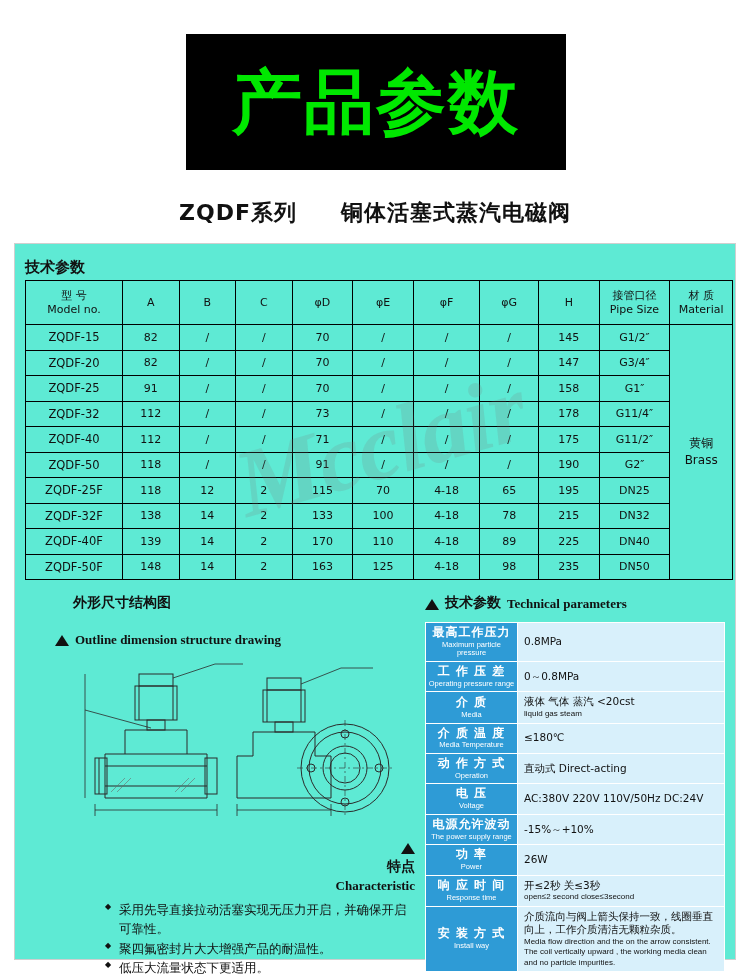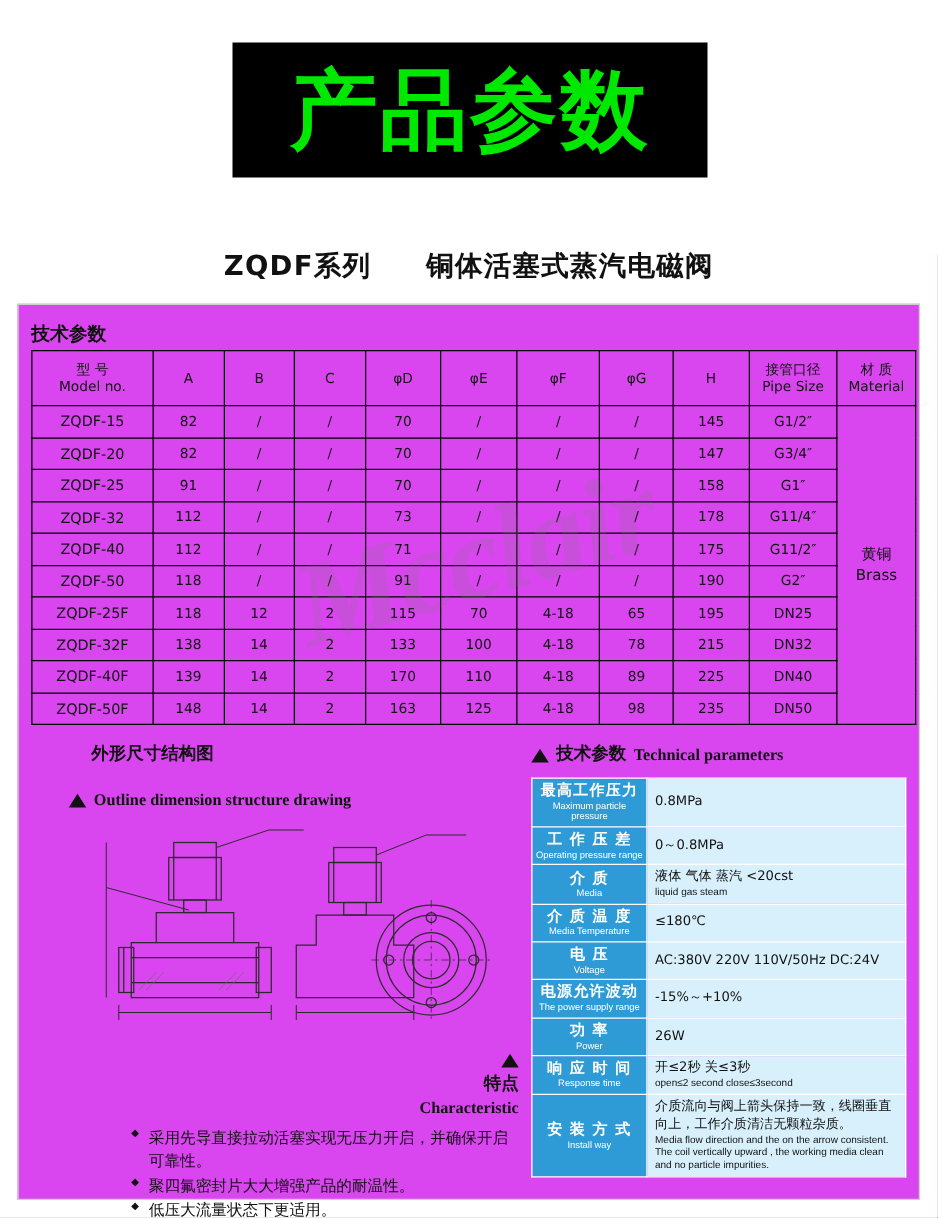--- a/index.html
+++ b/index.html
@@ -12,21 +12,21 @@
   .page {
     position: relative;
     width: 750px; height: 974px;
     overflow: hidden;
     background: #fff;
   }
   
   .banner {
     position: absolute;
     left: 186px; top: 34px;
-    width: 380px; height: 108px;
+    width: 380px; height: 136px;
     background: #000000;
     display: flex; align-items: center; justify-content: center;
   }
   .banner-text {
     color: #00e800;
     font-family: "DejaVu Sans", sans-serif;
     font-size: 70px;
     font-weight: bold;
     letter-spacing: 2px;
     line-height: 1;
@@ -42,21 +42,21 @@
     letter-spacing: 1px;
   }
   .subtitle .gap { display: inline-block; width: 44px; }
 
   
   .card {
     position: absolute;
     left: 14px; top: 243px;
     width: 722px; height: 717px;
     border: 1px solid #cfcfcf;
-    background: #d946ef;
+    background: #5eead4;
   }
   .sec-title {
     position: absolute;
     left: 10px; top: 14px;
     font-family: "DejaVu Sans", sans-serif;
     font-size: 15px; font-weight: bold; color: #111;
   }
 
   
   table.spec {
@@ -482,20 +482,29 @@
                 <td class="p-label">
                   <span class="cn">介 质 温 度</span>
                   <span class="en">Media  Temperature</span>
                 </td>
                 <td class="p-val">
                   <span class="cnline">≤180℃</span>
                 </td>
               </tr>
               <tr>
                 <td class="p-label">
+                  <span class="cn">动 作 方 式</span>
+                  <span class="en">Operation</span>
+                </td>
+                <td class="p-val">
+                  <span class="cnline">直动式 Direct-acting</span>
+                </td>
+              </tr>
+              <tr>
+                <td class="p-label">
                   <span class="cn">电 压</span>
                   <span class="en">Voltage</span>
                 </td>
                 <td class="p-val">
                   <span class="cnline">AC:380V  220V  110V/50Hz     DC:24V</span>
                 </td>
               </tr>
               <tr>
                 <td class="p-label">
                   <span class="cn">电源允许波动</span>

